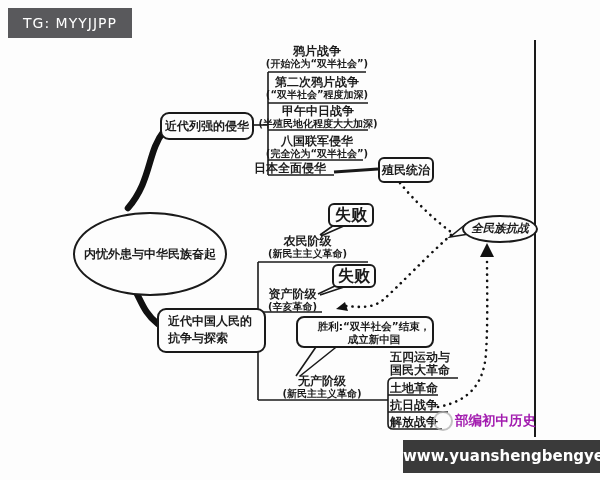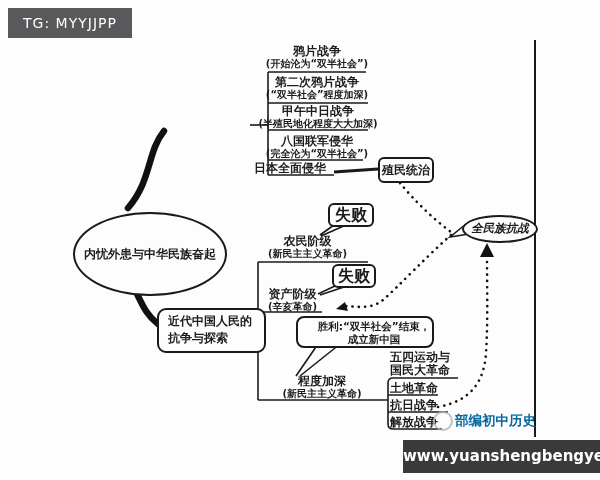--- a/index.html
+++ b/index.html
@@ -12,21 +12,21 @@
   .node{border:2px solid #1a1a1a;background:#fdfdfd;text-align:center;font-weight:bold;}
   .rbox{border-radius:9px;}
   .ellipse{border-radius:50%;display:flex;align-items:center;justify-content:center;}
   .t{font-weight:bold;text-align:center;white-space:nowrap;}
   .title{font-size:12px;line-height:14px;}
   .sub{font-size:10px;line-height:12px;}
   .evt{font-size:12px;line-height:13px;text-align:left;}
   .fail{font-size:16px;line-height:19px;border-radius:6px;}
   .victory{font-size:10.5px;line-height:12.5px;border-radius:8px;padding-top:2px;}
   .bubble{font-size:11.5px;line-height:23px;border-radius:50%;}
-  .wm-text{color:#0369a1;font-weight:bold;font-size:13.5px;white-space:nowrap;z-index:3;}
+  .wm-text{color:#a21caf;font-weight:bold;font-size:13.5px;white-space:nowrap;z-index:3;}
   .wm-logo{width:16px;height:16px;border:2px solid #b3b3b3;border-radius:50%;opacity:.8;z-index:3;}
   .sitebar{background:#3a3a3a;color:#fff;font-weight:bold;font-size:15px;line-height:33px;
            text-align:center;z-index:4;}
 </style>
 </head>
 <body>
 
 <div class="canvas">
 
   <svg class="lines" width="600" height="480" viewBox="0 0 600 480">
@@ -74,20 +74,23 @@
       <polygon points="487,243 480,257 494,257"></polygon>
     </g>
   </svg>
 
   <div class="abs badge" style="left:8px;top:8px;">TG: MYYJJPP</div>
 
   <div class="abs node ellipse" style="left:73px;top:212px;width:150px;height:80px;font-size:12px;">
     <span>内忧外患与中华民族奋起</span>
   </div>
 
+  <div class="abs node rbox" style="left:160px;top:112px;width:90px;height:24px;font-size:12px;line-height:24px;">
+    <span>近代列强的侵华</span>
+  </div>
 
   <div class="abs t" style="left:252px;top:44px;width:130px;">
     <div class="title">鸦片战争</div>
     <div class="sub">(开始沦为“双半社会”)</div>
   </div>
   <div class="abs t" style="left:252px;top:75px;width:130px;">
     <div class="title">第二次鸦片战争</div>
     <div class="sub">(“双半社会”程度加深)</div>
   </div>
   <div class="abs t" style="left:252px;top:134px;width:130px;">
@@ -117,21 +120,21 @@
 
   <div class="abs t" style="left:255px;top:234px;width:105px;">
     <div class="title">农民阶级</div>
     <div class="sub">(新民主主义革命)</div>
   </div>
   <div class="abs t" style="left:245px;top:287px;width:95px;">
     <div class="title">资产阶级</div>
     <div class="sub">(辛亥革命)</div>
   </div>
   <div class="abs t" style="left:262px;top:374px;width:120px;">
-    <div class="title">程度加深</div>
+    <div class="title">无产阶级</div>
     <div class="sub">(新民主主义革命)</div>
   </div>
 
   <div class="abs node fail" style="left:328px;top:203px;width:42px;height:20px;">失败</div>
   <div class="abs node fail" style="left:332px;top:264px;width:40px;height:20px;">失败</div>
 
   <div class="abs node victory" style="left:296px;top:316px;width:116px;height:26px;padding-left:18px;">
     <div>胜利:“双半社会”结束，</div>
     <div>成立新中国</div>
   </div>

